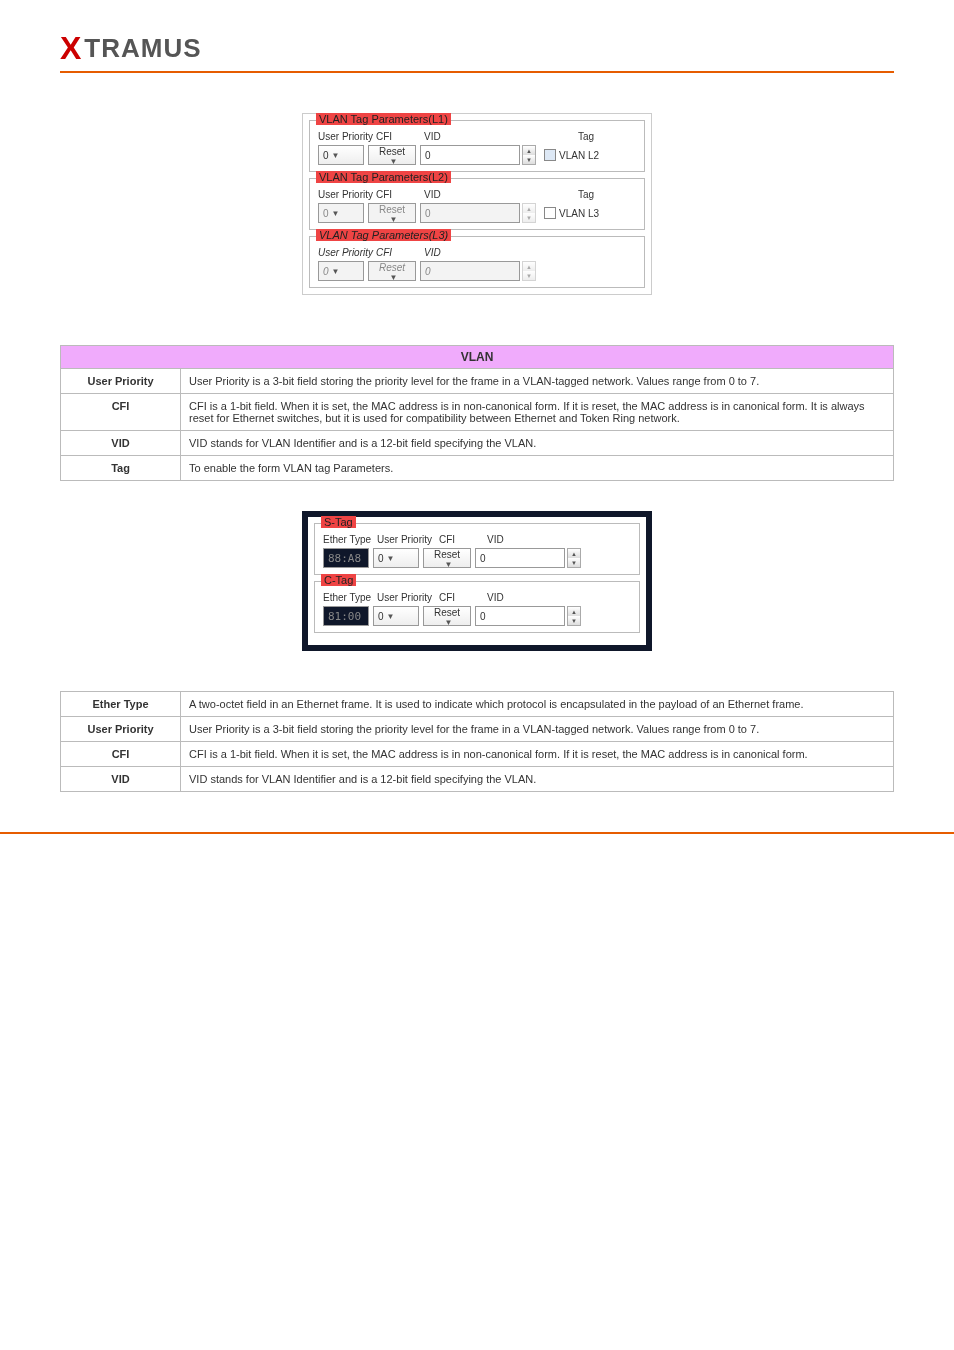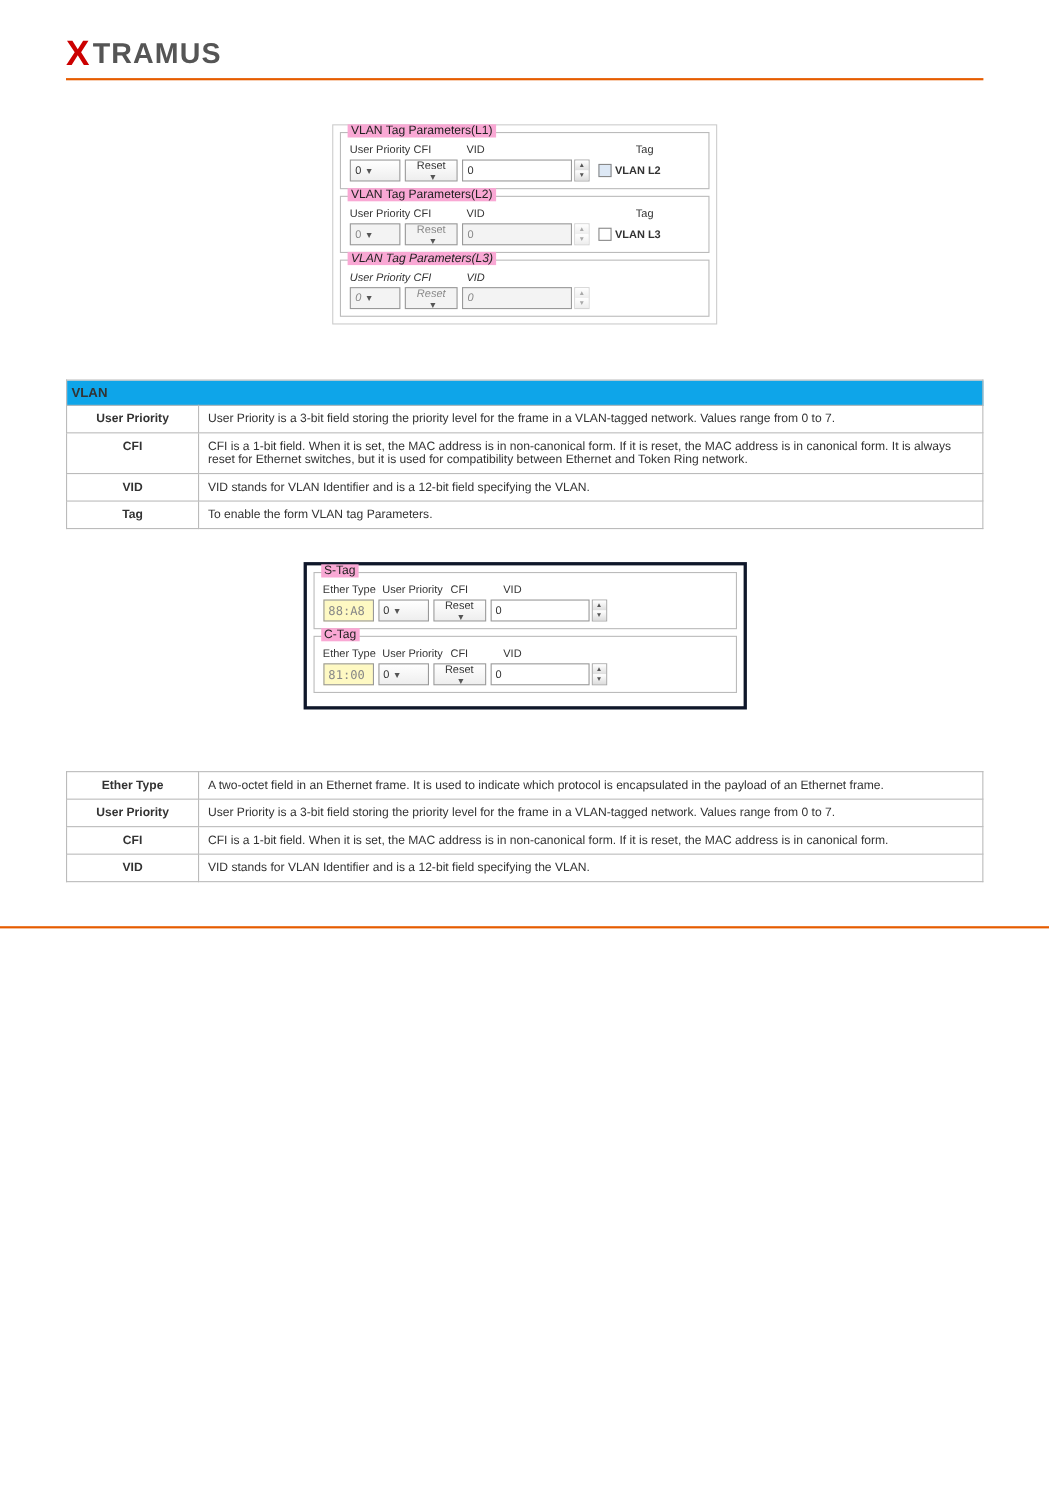--- a/index.html
+++ b/index.html
@@ -6,56 +6,56 @@
   body { font-family: Arial, sans-serif; font-size: 11px; color: #333; background: #fff; width: 954px; }
   .page { padding: 30px 60px 10px 60px; }
   .logo { display: flex; align-items: center; font-weight: bold; font-size: 26px; letter-spacing: 1px; color: #555; margin-bottom: 4px; }
   .logo .x { color: #c00; font-size: 32px; margin-right: 2px; }
   .orange-bar { height: 2px; background: #e65c00; margin-bottom: 40px; }
 
   
   .vlan-panel-wrap { width: 350px; margin: 0 auto 50px auto; border: 1px solid #ccc; }
   .fieldset { border: 1px solid #bbb; margin: 6px 6px 0 6px; padding: 4px 6px 6px 8px; position: relative; }
   .fieldset:last-child { margin-bottom: 6px; font-style: italic; }
-  .legend { position: absolute; top: -8px; left: 6px; background: #f9a8d4; padding: 0 3px; font-size: 11px; color: #222; text-align: center; }
+  .legend { position: absolute; top: -8px; left: 6px; background: #ef4444; padding: 0 3px; font-size: 11px; color: #222; text-align: center; }
   .row-labels { display: flex; align-items: center; font-size: 10px; margin-top: 6px; }
   .row-labels .lbl-up { width: 58px; }
   .row-labels .lbl-cfi { width: 48px; }
   .row-labels .lbl-vid { width: 30px; }
   .row-labels .lbl-tag { margin-left: auto; width: 60px; }
   .row-ctrls { display: flex; align-items: center; margin-top: 3px; }
   .sel { position: relative; display: inline-flex; align-items: center; border: 1px solid #999; height: 20px; background: linear-gradient(#fff,#eee); font-size: 10px; padding: 0 4px; }
   .sel.disabled { color: #888; background: #f3f3f3; }
   .sel .caret { font-size: 8px; color: #555; margin-left: 3px; }
   .sel-up { width: 46px; margin-right: 4px; }
   .sel-cfi { width: 48px; margin-right: 4px; flex-direction: column; }
   .num { display: flex; align-items: center; border: 1px solid #999; height: 20px; background: #fff; padding: 0 4px; font-size: 10px; width: 100px; }
   .num.disabled { background: #f3f3f3; color: #888; }
   .spin { display: flex; flex-direction: column; border: 1px solid #aaa; width: 14px; height: 20px; margin-left: 2px; }
   .spin.disabled { opacity: .5; }
   .spin span { flex: 1; display: flex; align-items: center; justify-content: center; font-size: 6px; background: linear-gradient(#fff,#ddd); color: #555; }
-  .chk { display: inline-flex; align-items: center; margin-left: 8px; font-size: 10px; font-weight: bold; }
+  .chk { display: inline-flex; align-items: center; margin-left: 8px; font-size: 10px; }
   .chk-box { width: 12px; height: 12px; border: 1px solid #888; margin-right: 3px; background: #fff; }
   .chk-box.checked { background: #dde8f5; }
 
   
   .desc-table { width: 100%; border-collapse: collapse; font-size: 11px; margin-bottom: 30px; }
-  .desc-table th { background: #0ea5e9; color: #333; font-weight: bold; text-align: left; padding: 4px; border: 1px solid #bbb; font-size: 12px; }
+  .desc-table th { background: #f0abfc; color: #333; font-weight: bold; text-align: center; padding: 4px; border: 1px solid #bbb; font-size: 12px; }
   .desc-table td { border: 1px solid #bbb; padding: 6px 8px; vertical-align: top; }
   .desc-table td.label { width: 120px; font-weight: bold; text-align: center; }
 
   
-  .qinq-wrap { width: 403px; margin: 0 auto 56px auto; border: 3px solid #0f172a; padding: 6px; }
+  .qinq-wrap { width: 350px; margin: 0 auto 40px auto; border: 6px solid #0f172a; padding: 6px; }
   .qinq-fieldset { border: 1px solid #bbb; margin-bottom: 6px; padding: 4px 6px 6px 8px; position: relative; }
   .qinq-row-labels { display: flex; font-size: 10px; margin-top: 6px; }
   .qinq-row-labels .l1 { width: 54px; }
   .qinq-row-labels .l2 { width: 62px; }
   .qinq-row-labels .l3 { width: 48px; }
   .qinq-row-ctrls { display: flex; align-items: center; margin-top: 3px; }
-  .eth { border: 1px solid #999; height: 20px; background: #fef9c3; color: #888; font-family: monospace; font-size: 11px; width: 46px; display: flex; align-items: center; padding: 0 4px; margin-right: 4px; }
+  .eth { border: 1px solid #999; height: 20px; background: #0f172a; color: #888; font-family: monospace; font-size: 11px; width: 46px; display: flex; align-items: center; padding: 0 4px; margin-right: 4px; }
 
   .footer { border-top: 2px solid #e65c00; padding: 4px 60px; display: flex; justify-content: space-between; color: #777; font-size: 9px; }
 </style>
 </head>
 <body>
 
 <div class="page">
 
   <div class="logo">
     <span class="x">X</span>

